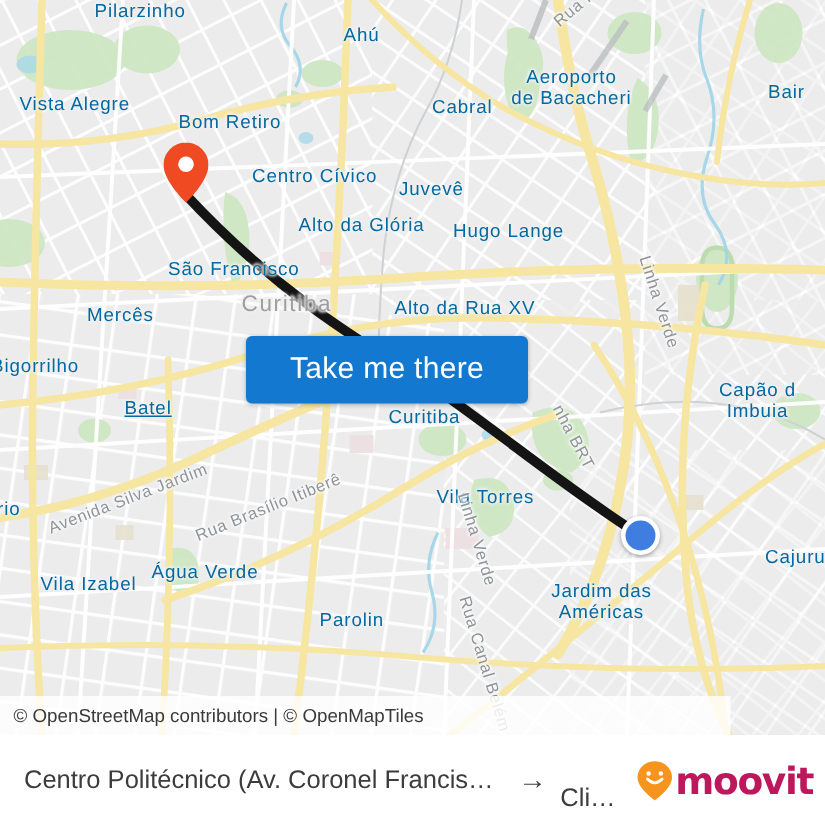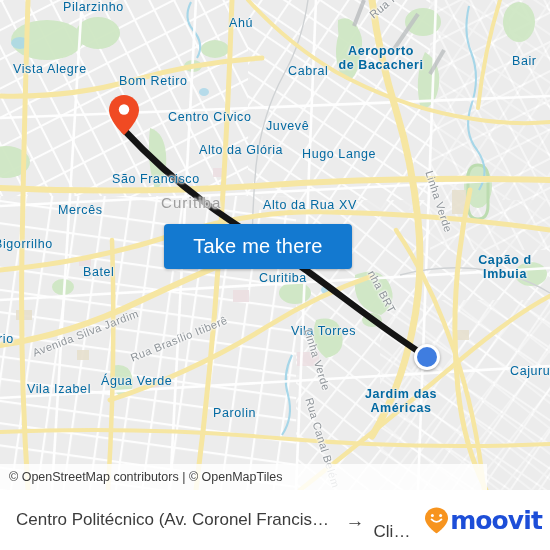--- a/index.html
+++ b/index.html
@@ -57,21 +57,20 @@
     font-size: 15px;
     color: #9e9e9e;
     letter-spacing: 1.1px;
   }
   .place-label.med {
     font-size: 12.5px;
   }
   .place-label.two-line {
     text-align: center;
     line-height: 1.15;
-    font-weight: bold;
   }
   .road-label {
     position: absolute;
     color: #8e9499;
     font-size: 11px;
     letter-spacing: 0.5px;
     white-space: nowrap;
     pointer-events: none;
     transform-origin: 0 50%;
     text-shadow:
@@ -196,21 +195,21 @@
   #moovit-logo {
     display: flex;
     align-items: center;
     flex: 0 0 auto;
     margin-left: 8px;
   }
   #moovit-wordmark {
     font-family: "DejaVu Sans", sans-serif;
     font-size: 25px;
     font-weight: bold;
-    color: #1d4ed8;
+    color: #be185d;
     letter-spacing: -0.9px;
     line-height: 1;
     margin-left: 1px;
   }
 </style>
 </head>
 <body>
 
 <div id="app">
 
@@ -356,21 +355,21 @@
         <div class="place-label med" style="left: 288px; top: 64px;">Cabral</div>
         <div class="place-label med" style="left: 168px; top: 110px;">Centro Cívico</div>
         <div class="place-label med" style="left: 266px; top: 119px;">Juvevê</div>
         <div class="place-label med" style="left: 199px; top: 143px;">Alto da Glória</div>
         <div class="place-label med" style="left: 302px; top: 147px;">Hugo Lange</div>
         <div class="place-label med" style="left: 58px; top: 176px; margin-top: 27px;">Mercês</div>
         <div class="place-label med" style="left: 112px; top: 172px;">São Francisco</div>
         <div class="place-label big" style="left: 161px; top: 194px;">Curitiba</div>
         <div class="place-label med" style="left: 263px; top: 198px;">Alto da Rua XV</div>
         <div class="place-label med" style="left: -6px; top: 237px;">Bigorrilho</div>
-        <div class="place-label med" style="left: 83px; top: 265px;">Batel</div>
+        <div class="place-label med" style="left: 83px; top: 265px; text-decoration: underline;">Batel</div>
         <div class="place-label med" style="left: 89px; top: 374px; margin-left: 12px;">Água Verde</div>
         <div class="place-label med" style="left: 27px; top: 382px;">Vila Izabel</div>
         <div class="place-label med" style="left: 213px; top: 406px;">Parolin</div>
         <div class="place-label med" style="left: 291px; top: 324px;">Vila Torres</div>
         <div class="place-label med" style="left: 510px; top: 364px;">Cajuru</div>
         <div class="place-label med" style="left: 259px; top: 271px;">Curitiba</div>
         <div class="place-label med" style="left: 512px; top: 54px;">Bair</div>
         <div class="place-label med" style="left: -2px; top: 332px;">rio</div>
         <div class="place-label med two-line" style="left: 381px; top: 44px; transform: translateX(-50%);">
           <div>Aeroporto</div>

